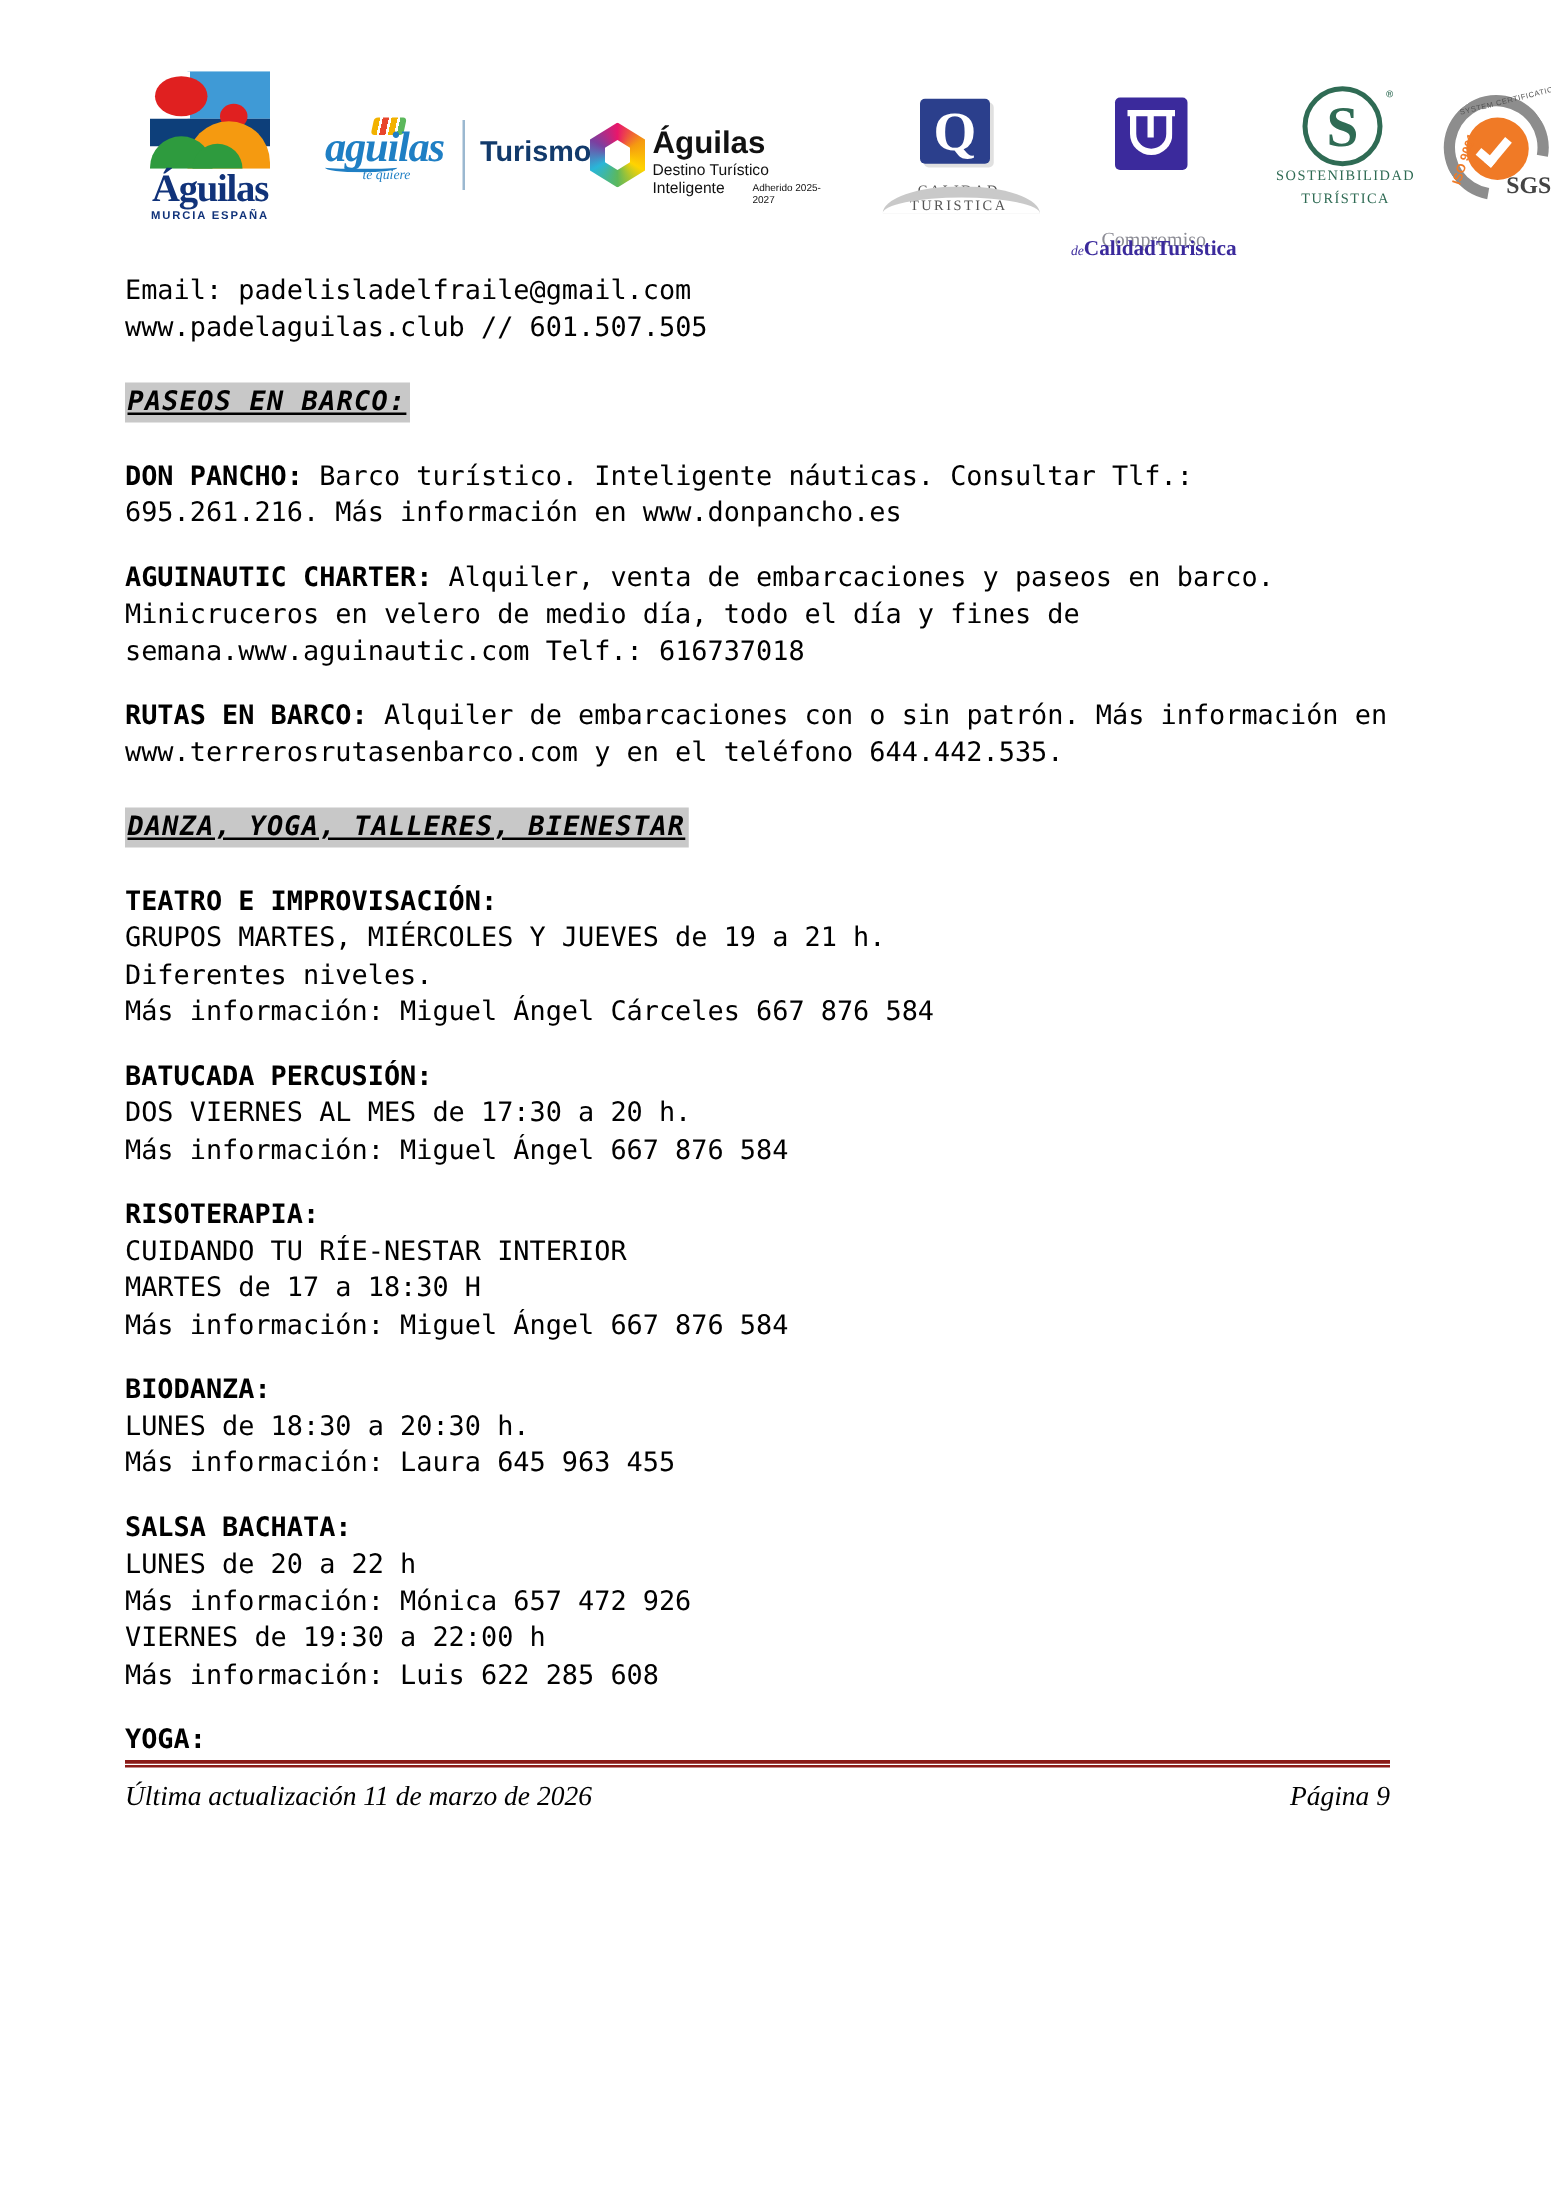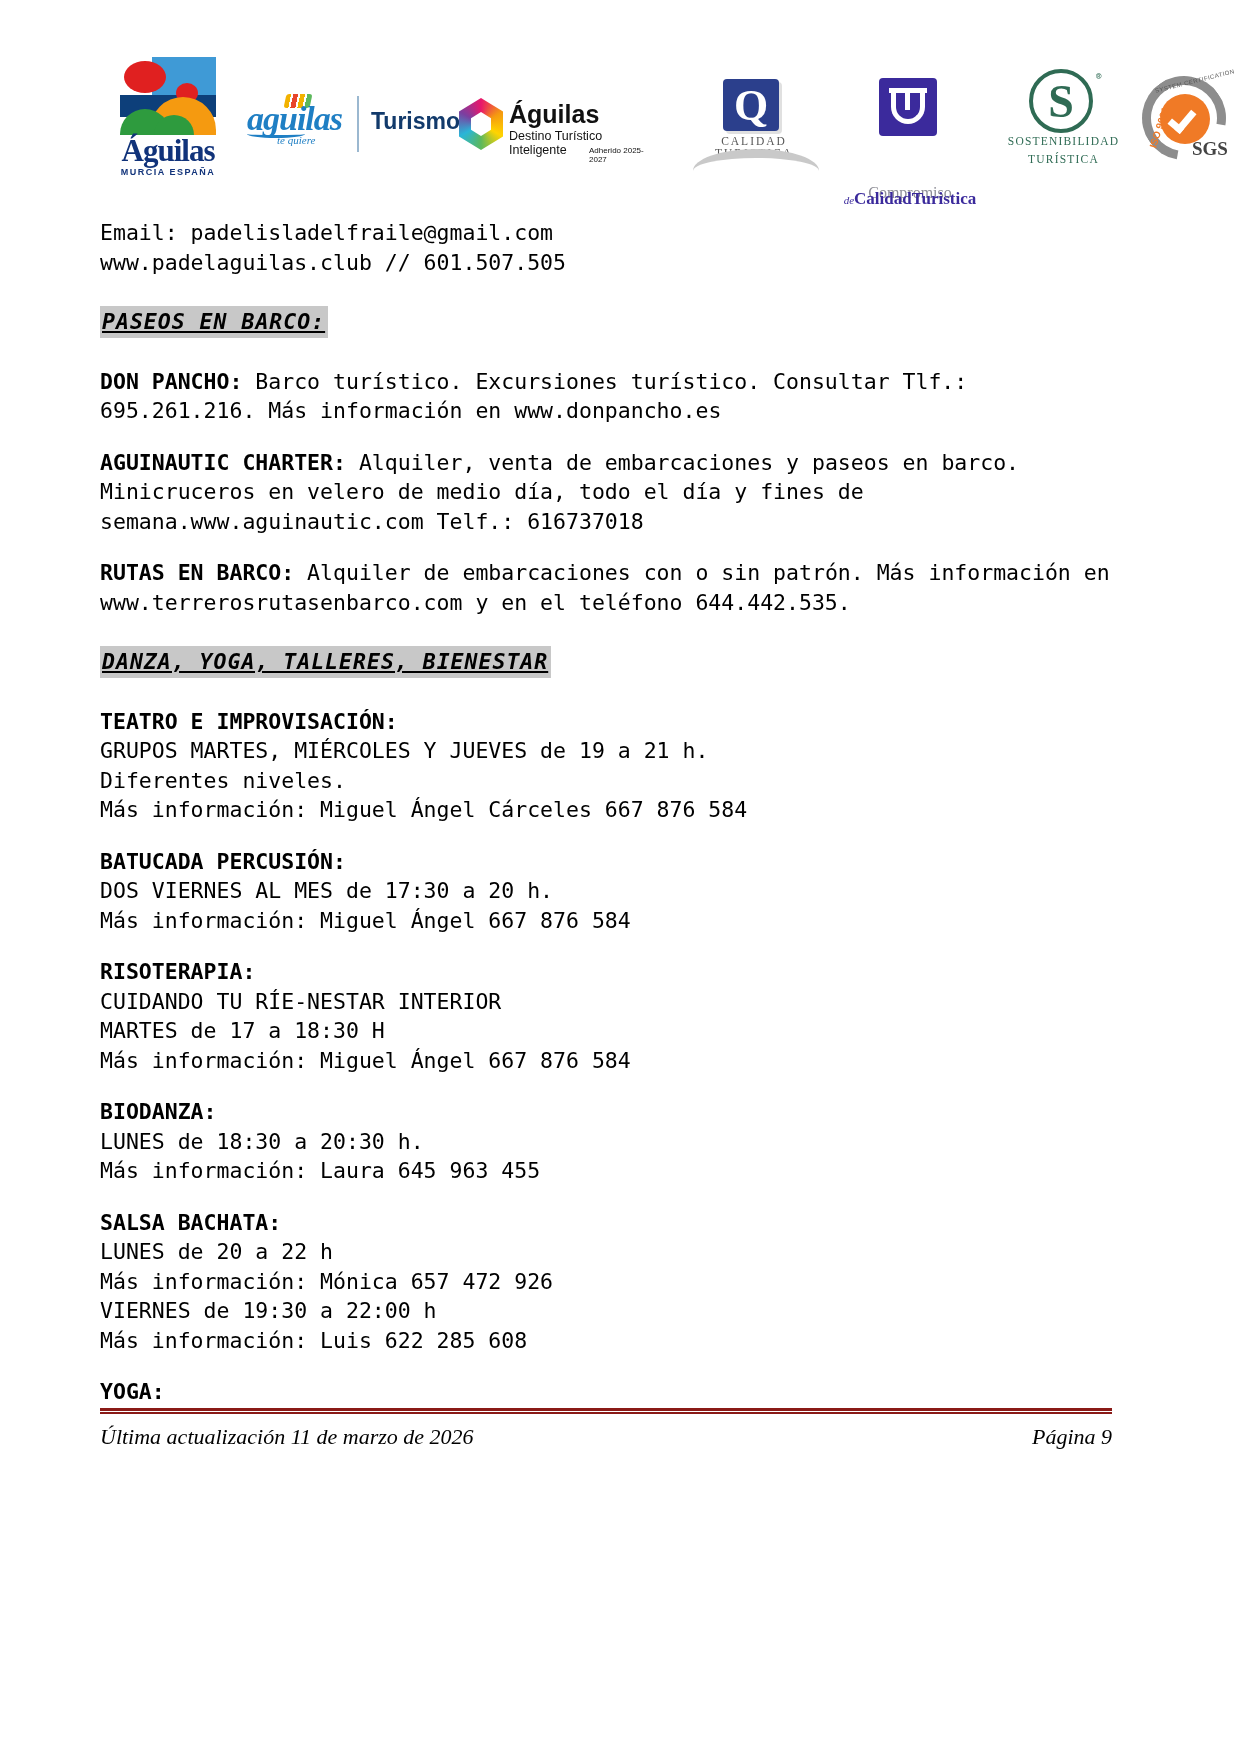--- a/index.html
+++ b/index.html
@@ -40,21 +40,21 @@
     font-family:"Liberation Serif", serif; font-weight:bold; font-size:31px;
     color:#11337a; letter-spacing:-1px;
   }
   .lg-aguilas .subword{
     position:absolute; left:0; top:110px; width:120px; text-align:center;
     font-family:"Liberation Sans", sans-serif; font-weight:bold; font-size:9px;
     color:#11337a; letter-spacing:1.5px;
   }
 
   
-  .lg-turismo{ width:160px; height:70px; margin-left:19px; margin-bottom:18px; }
+  .lg-turismo{ width:160px; height:70px; margin-left:32px; margin-bottom:18px; }
   .lg-turismo .script{
     position:absolute; left:0; top:6px;
     font-family:"Liberation Serif", serif; font-style:italic; font-weight:bold;
     font-size:34px; color:#1f7fc4; letter-spacing:-1px;
   }
   .lg-turismo .rays{position:absolute;left:38px;top:0px;width:26px;height:14px;
      background:linear-gradient(90deg,#f2b200 0 18%, #fff 18% 26%, #e8452c 26% 45%, #fff 45% 53%, #f2b200 53% 72%, #fff 72% 80%, #5cb85c 80% 100%);
      transform:skewX(-12deg); border-radius:3px;}
   .lg-turismo .tagline{
     position:absolute;left:30px;top:40px;font-family:"Liberation Serif",serif;
@@ -97,21 +97,21 @@
   .lg-q .qbox{
     position:absolute;left:34px;top:0;width:56px;height:52px;background:#2b3f8c;
     border-radius:4px; box-shadow:3px 3px 0 rgba(0,0,0,.12);
   }
   .lg-q .qglyph{
     position:absolute;left:34px;top:0;width:56px;height:52px;
     display:flex;align-items:center;justify-content:center;
     font-family:"Liberation Serif",serif;font-size:44px;color:#fff;font-weight:bold;
   }
   .lg-q .qtext{
-    position:absolute;left:0;top:56px;width:130px;text-align:center;
+    position:absolute;left:0;top:68px;width:130px;text-align:center;
     font-family:"Liberation Serif",serif;font-size:11.5px;letter-spacing:2px;color:#555;
   }
   .lg-q .qswoosh{
     position:absolute;left:4px;top:70px;width:126px;height:22px;
     border-top:9px solid #c9c9c9;border-radius:50%/100% 100% 0 0;
   }
 
   
   .lg-comp{ width:150px; height:100px; margin-left:16px; margin-bottom:4px;}
   .lg-comp .cbox{
@@ -292,21 +292,21 @@
 
   <p class="para"><span>Email: </span><span class="u">padelisladelfraile@gmail.com</span></p>
   <p class="para"><span class="u">www.padelaguilas.club</span><span>  // 601.507.505</span></p>
 
   <div class="spacer"></div>
 
   <p class="para"><span class="section-head">PASEOS EN BARCO:</span></p>
 
   <div class="spacer"></div>
 
-  <p class="para"><span class="lbl">DON PANCHO:</span><span> Barco turístico. Excursiones turístico. Consultar Tlf.: 695.261.216. Más información en </span><span class="u">www.donpancho.es</span></p>
+  <p class="para"><span class="lbl">DON PANCHO:</span><span> Barco turístico. Inteligente náuticas. Consultar Tlf.: 695.261.216. Más información en </span><span class="u">www.donpancho.es</span></p>
 
   <div class="spacer-sm"></div>
 
   <p class="para"><span class="lbl">AGUINAUTIC CHARTER:</span><span> Alquiler, venta de embarcaciones y paseos en barco. Minicruceros en velero de medio día, todo el día y fines de semana.</span><span class="u">www.aguinautic.com</span><span> Telf.: 616737018</span></p>
 
   <div class="spacer-sm"></div>
 
   <p class="para"><span class="lbl">RUTAS EN BARCO:</span><span> Alquiler de embarcaciones con o sin patrón. Más información en www.terrerosrutasenbarco.com y en el teléfono 644.442.535.</span></p>
 
   <div class="spacer"></div>

